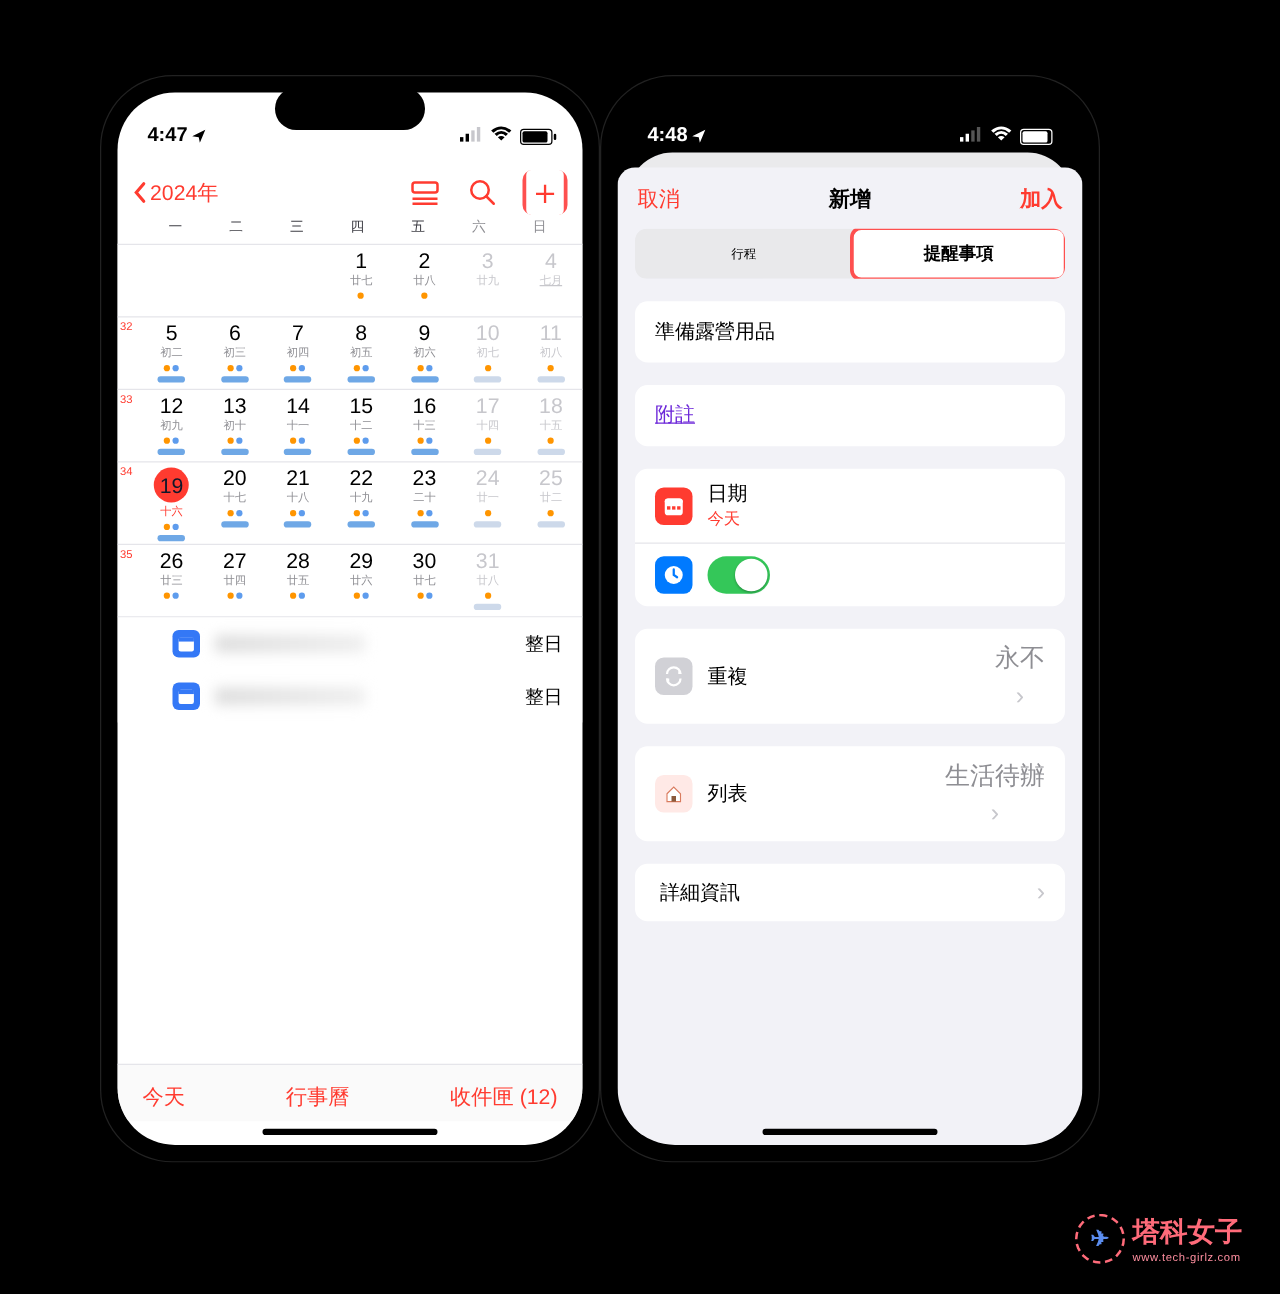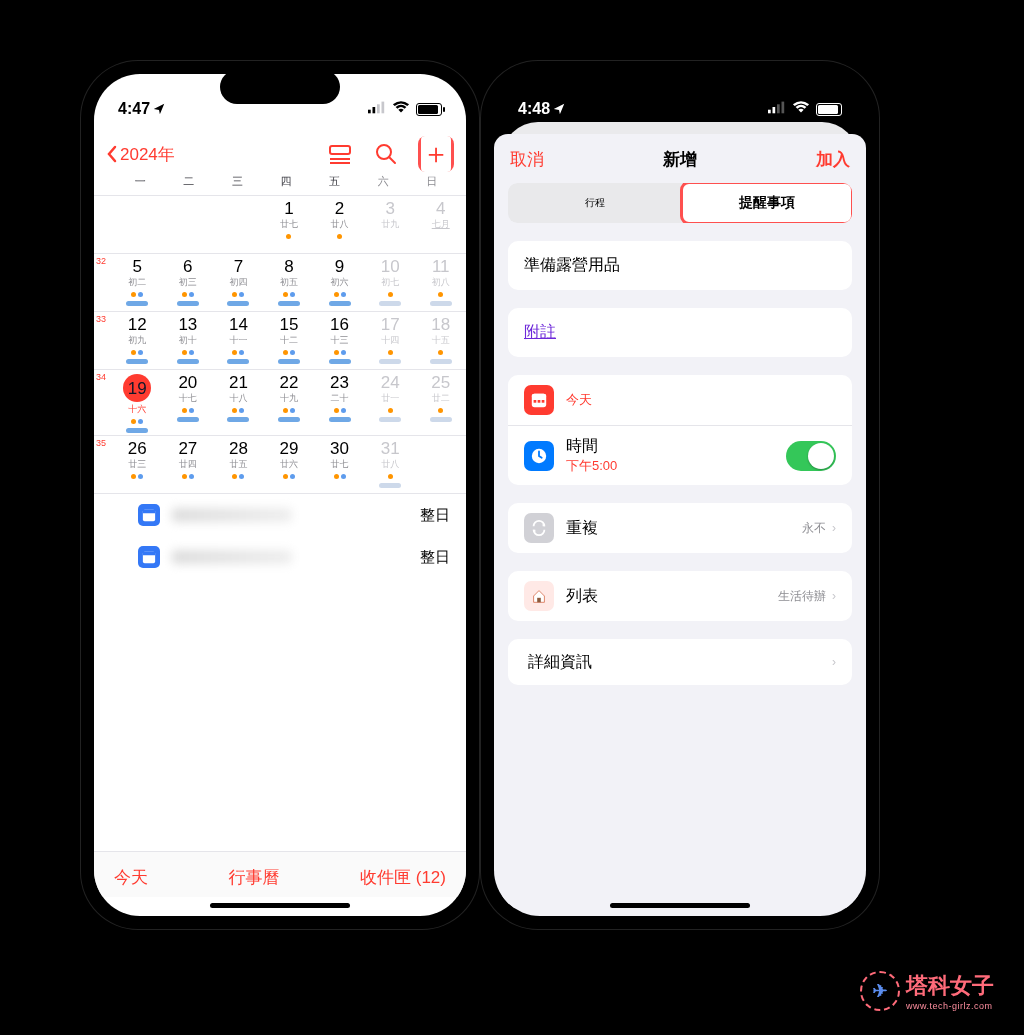--- a/index.html
+++ b/index.html
@@ -181,21 +181,21 @@
     flex-shrink: 0;
   }
   .opt-icon.red { background: #ff3b30; }
   .opt-icon.blue { background: #007aff; }
   .opt-icon.grey { background: #d1d1d6; }
   .opt-icon svg { width: 18px; height: 18px; }
   .opt-icon.home { background: #ffe9e6; }
   .row-body { flex: 1; display: flex; flex-direction: column; }
   .row-label { font-size: 16px; }
   .row-sub { font-size: 13px; color: var(--ios-red); }
-  .row-tail { color: var(--ios-grey-text); font-size: 12px; display: flex; align-items: center; gap: 6px; }
+  .row-tail { color: var(--ios-grey-text); font-size: 20px; display: flex; align-items: center; gap: 6px; flex-direction: column; }
   .chev { color: #c7c7cc; }
   .toggle {
     width: 50px; height: 30px; background: var(--ios-green); border-radius: 15px;
     position: relative;
   }
   .toggle .knob {
     position: absolute; right: 2px; top: 2px; width: 26px; height: 26px;
     background: #fff; border-radius: 50%;
     box-shadow: 0 1px 2px rgba(0,0,0,0.3);
   }
@@ -660,33 +660,30 @@
             <div class="opt-icon red">
               <svg viewBox="0 0 20 20">
                   <rect x="2" y="3" width="16" height="15" rx="3" fill="#fff"></rect>
                   <rect x="2" y="3" width="16" height="5" rx="3" fill="#fff"></rect>
                   <rect x="4" y="10" width="3" height="3" fill="#ff3b30"></rect>
                   <rect x="8.5" y="10" width="3" height="3" fill="#ff3b30"></rect>
                   <rect x="13" y="10" width="3" height="3" fill="#ff3b30"></rect>
                 </svg>
             </div>
             <div class="row-body">
+              <span class="row-label">日期</span>
               <span class="row-sub">今天</span>
             </div>
           </div>
           <div class="row">
             <div class="opt-icon blue">
               <svg viewBox="0 0 20 20">
                   <circle cx="10" cy="10" r="8" fill="#fff"></circle>
                   <path d="M10 5 V10 L13 12" stroke="#007aff" stroke-width="2" fill="none" stroke-linecap="round"></path>
                 </svg>
-            </div>
-            <div class="row-body">
-              <span class="row-label">時間</span>
-              <span class="row-sub">下午5:00</span>
             </div>
             <div class="toggle">
                 <div class="knob"></div>
               </div>
           </div>
         </div>
 
         <div class="card">
           <div class="row">
             <div class="opt-icon grey">

